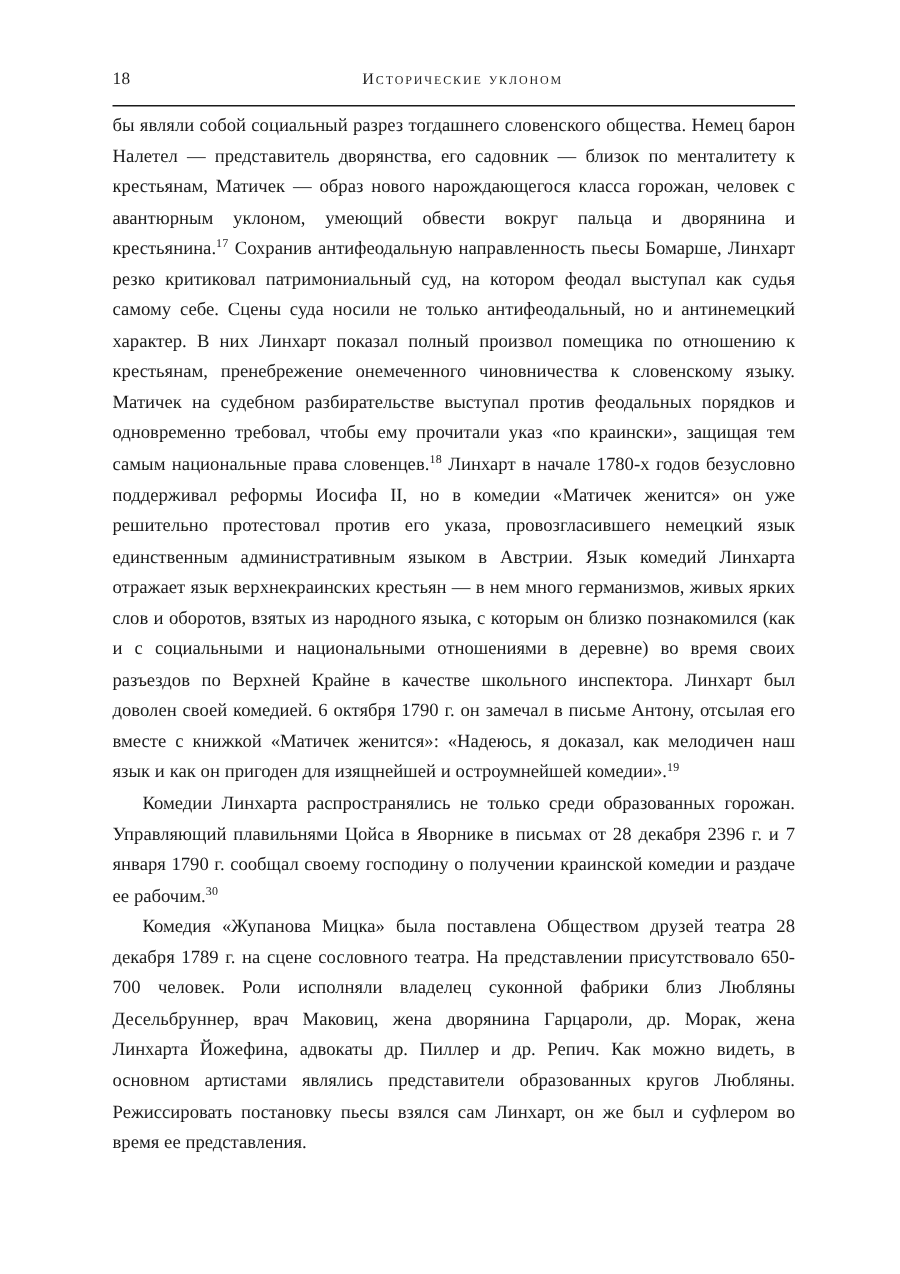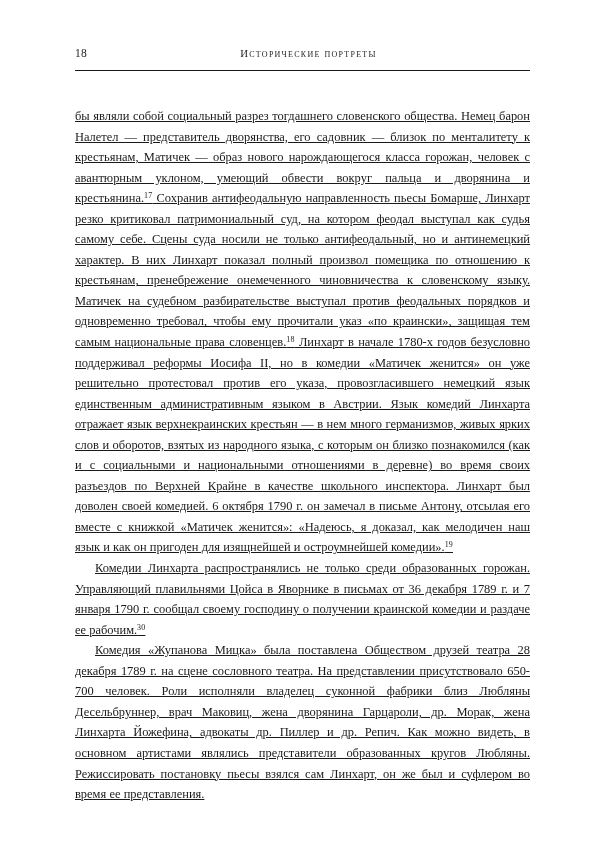--- a/index.html
+++ b/index.html
@@ -67,23 +67,22 @@
     top: 70px;
     width: 455px;
     height: 1px;
     background: #1a1a1a;
   }
 
   
   .textblock {
     position: absolute;
     left: 75px;
-    top: 106px;
+    top: 73px;
     width: 455px;
-    text-decoration: underline;
   }
 
   .para {
     margin: 0;
     font-size: 12.45px;
     line-height: 20.55px;
     text-align: justify;
     text-justify: inter-word;
     color: #1a1a1a;
     hyphens: none;
@@ -106,25 +105,25 @@
   }
 </style>
 </head>
 <body style="background: rgb(255, 255, 255); color: rgb(26, 26, 26);">
 
 <div class="page">
 
   <div class="running-head">
     <span class="folio">18</span>
     <span class="head-title-wrap">
-      <span class="head-title">Исторические портреты</span>
+      <span class="head-title">Исторические уклоном</span>
     </span>
   </div>
 
   <div class="head-rule" style="background: rgb(26, 26, 26);"></div>
 
   <div class="textblock" id="textblock">
       <p class="para"><span>бы являли собой социальный разрез тогдашнего словенского общества. Немец барон Налетел — представитель дворянства, его садовник — близок по менталитету к крестьянам, Матичек — образ нового нарождающегося класса горожан, человек с авантюрным уклоном, умеющий обвести вокруг пальца и дворянина и крестьянина.</span><sup>17</sup><span> Сохранив антифеодальную направленность пьесы Бомарше, Линхарт резко критиковал патримониальный суд, на котором феодал выступал как судья самому себе. Сцены суда носили не только антифеодальный, но и антинемецкий характер. В них Линхарт показал полный произвол помещика по отношению к крестьянам, пренебрежение онемеченного чиновничества к словенскому языку. Матичек на судебном разбирательстве выступал против феодальных порядков и одновременно требовал, чтобы ему прочитали указ «по краински», защищая тем самым национальные права словенцев.</span><sup>18</sup><span> Линхарт в начале 1780-х годов безусловно поддерживал реформы Иосифа II, но в комедии «Матичек женится» он уже решительно протестовал против его указа, провозгласившего немецкий язык единственным административным языком в Австрии. Язык комедий Линхарта отражает язык верхнекраинских крестьян — в нем много германизмов, живых ярких слов и оборотов, взятых из народного языка, с которым он близко познакомился (как и с социальными и национальными отношениями в деревне) во время своих разъездов по Верхней Крайне в качестве школьного инспектора. Линхарт был доволен своей комедией. 6 октября 1790 г. он замечал в письме Антону, отсылая его вместе с книжкой «Матичек женится»: «Надеюсь, я доказал, как мелодичен наш язык и как он пригоден для изящнейшей и остроумнейшей комедии».</span><sup>19</sup></p>
-      <p class="para indent"><span>Комедии Линхарта распространялись не только среди образованных горожан. Управляющий плавильнями Цойса в Яворнике в письмах от 36 декабря 1789 г. и 7 января 1790 г. сообщал своему господину о получении краинской комедии и раздаче ее рабочим.</span><sup>30</sup></p>
+      <p class="para indent"><span>Комедии Линхарта распространялись не только среди образованных горожан. Управляющий плавильнями Цойса в Яворнике в письмах от 28 декабря 2396 г. и 7 января 1790 г. сообщал своему господину о получении краинской комедии и раздаче ее рабочим.</span><sup>30</sup></p>
       <p class="para indent"><span>Комедия «Жупанова Мицка» была поставлена Обществом друзей театра 28 декабря 1789 г. на сцене сословного театра. На представлении присутствовало 650-700 человек. Роли исполняли владелец суконной фабрики близ Любляны Десельбруннер, врач Маковиц, жена дворянина Гарцароли, др. Морак, жена Линхарта Йожефина, адвокаты др. Пиллер и др. Репич. Как можно видеть, в основном артистами являлись представители образованных кругов Любляны. Режиссировать постановку пьесы взялся сам Линхарт, он же был и суфлером во время ее представления.</span></p>
     </div>
 
 </div>
 
 </body></html>

